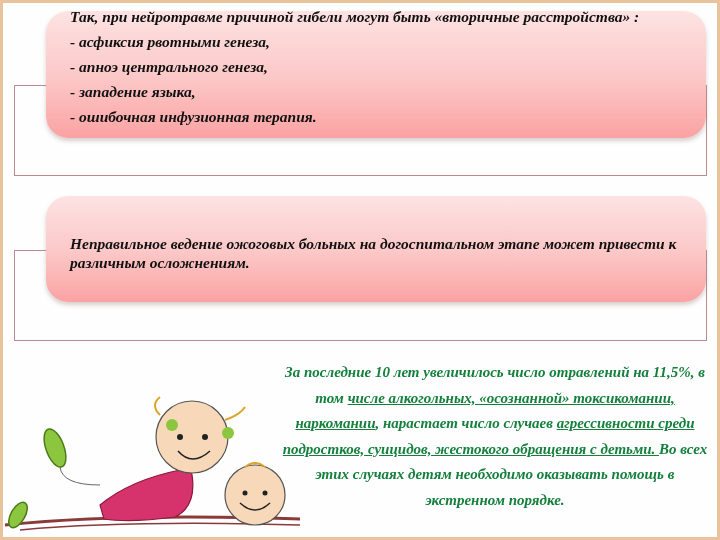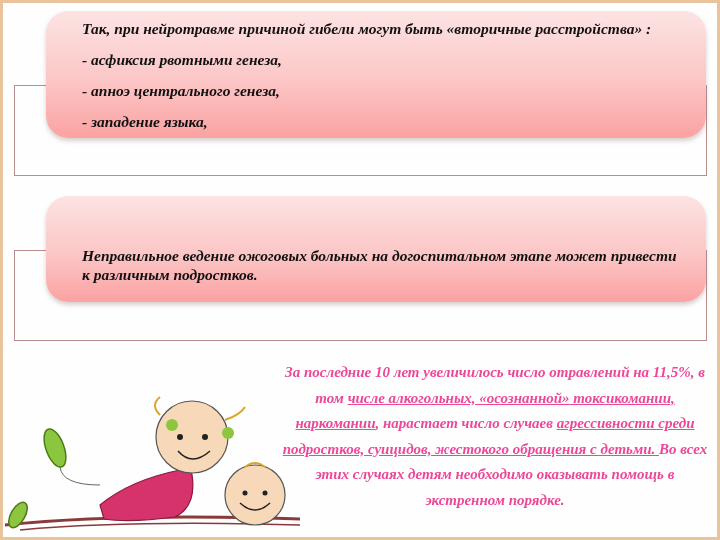--- a/index.html
+++ b/index.html
@@ -18,49 +18,50 @@
   .pinkbox {
     position: absolute; border-radius: 22px;
     background: linear-gradient(to bottom, #fde3e3 0%, #fcc6c6 55%, #fba2a2 100%);
     box-shadow: 0 3px 4px rgba(150,120,120,0.35);
   }
   .boxtext {
     position: absolute; font-style: italic; font-weight: bold;
     color: #111; font-size: 15.5px; line-height: 19px;
     font-family: "Liberation Serif", "DejaVu Serif", serif;
   }
-  .boxtext p { margin: 12px; }
+  .boxtext p { margin: 0; }
   .boxtext p.li { margin-top: 6px; }
   .para {
     position: absolute; left: 276px; top: 360px; width: 438px;
     text-align: center; font-style: italic; font-weight: bold;
     font-family: "Liberation Serif", "DejaVu Serif", serif;
-    font-size: 15px; line-height: 25.5px; color: #ec4899;
+    font-size: 15px; line-height: 25.5px; color: #15803d;
   }
   .para u { text-decoration: underline; }
   .kids { position: absolute; left: 0; top: 385px; }
 </style>
 </head>
 <body>
 
 <div class="frame"></div>
 
 <div class="outline" style="left:14px; top:85px; width:691px; height:89px;"></div>
 <div class="pinkbox" style="left:46px; top:11px; width:660px; height:127px;"></div>
 <div class="boxtext" style="left:70px; top:7px; width:620px;">
   <p>Так, при нейротравме причиной гибели могут быть «вторичные расстройства» :</p>
   <p class="li">- асфиксия рвотными генеза,</p>
   <p class="li">- апноэ центрального генеза,</p>
   <p class="li">- западение языка,</p>
+  <p class="li">- ошибочная инфузионная терапия.</p>
 </div>
 
 <div class="outline" style="left:14px; top:250px; width:691px; height:89px;"></div>
 <div class="pinkbox" style="left:46px; top:196px; width:660px; height:106px;"></div>
 <div class="boxtext" style="left:70px; top:234px; width:625px;">
-  <p>Неправильное ведение ожоговых больных на догоспитальном этапе может привести к различным подростков.</p>
+  <p>Неправильное ведение ожоговых больных на догоспитальном этапе может привести к различным осложнениям.</p>
 </div>
 
 <svg class="kids" width="310" height="150" viewBox="0 0 310 150">
 
   <path d="M5 140 Q120 128 300 134" stroke="#8a3a3a" stroke-width="3" fill="none"></path>
   <path d="M20 145 Q130 135 300 140" stroke="#8a3a3a" stroke-width="1.5" fill="none"></path>
 
   <ellipse cx="55" cy="63" rx="9" ry="20" fill="#8cc63f" stroke="#4d7a1a" stroke-width="1.5" transform="rotate(-20 55 63)"></ellipse>
   <ellipse cx="18" cy="130" rx="7" ry="14" fill="#8cc63f" stroke="#4d7a1a" stroke-width="1.5" transform="rotate(30 18 130)"></ellipse>
   <path d="M60 82 Q62 100 100 100" stroke="#666" stroke-width="1" fill="none"></path>

